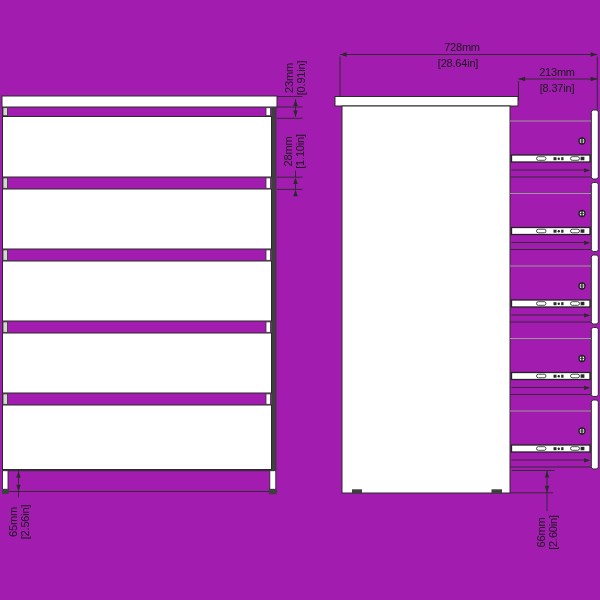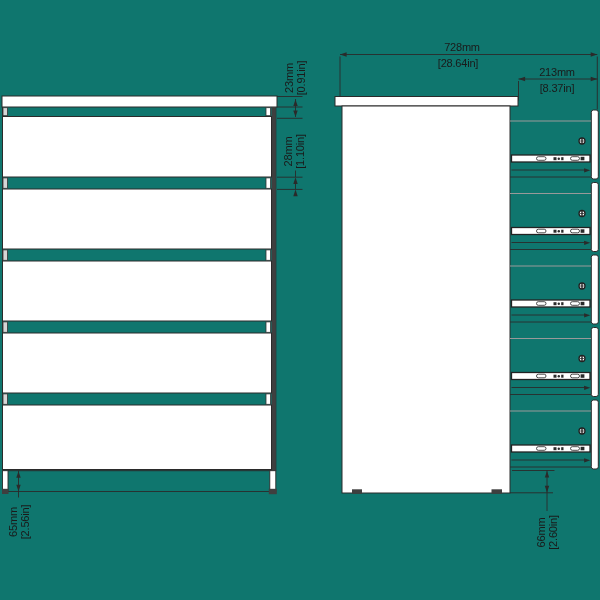--- a/index.html
+++ b/index.html
@@ -1,16 +1,16 @@
 <!DOCTYPE html>
 <html><head>
 <meta charset="utf-8">
 <style>
   html,body{margin:0;padding:0;background:#ffffff;}
-  .stage{position:relative;width:600px;height:600px;background:#0f766e;overflow:hidden;
+  .stage{position:relative;width:600px;height:600px;background:#a21caf;overflow:hidden;
          font-family:"Liberation Sans", sans-serif;text-align:center;}
   svg{display:block}
   .ln{stroke:#2a2a2a;stroke-width:1;fill:none;}
   .ln-thin{stroke:#2a2a2a;stroke-width:0.9;fill:none;}
   .gray-ln{stroke:#999999;stroke-width:1.2;fill:none;}
   .white-fill{fill:#ffffff;}
   .dark{fill:#3f3f3f;stroke:none;}
   .ink{fill:#2a2a2a;stroke:none;}
   .gapmark-l{fill:#d6d6d6;stroke:#333333;stroke-width:0.8;}
   .gapmark-r{fill:#ffffff;stroke:#333333;stroke-width:0.8;}

